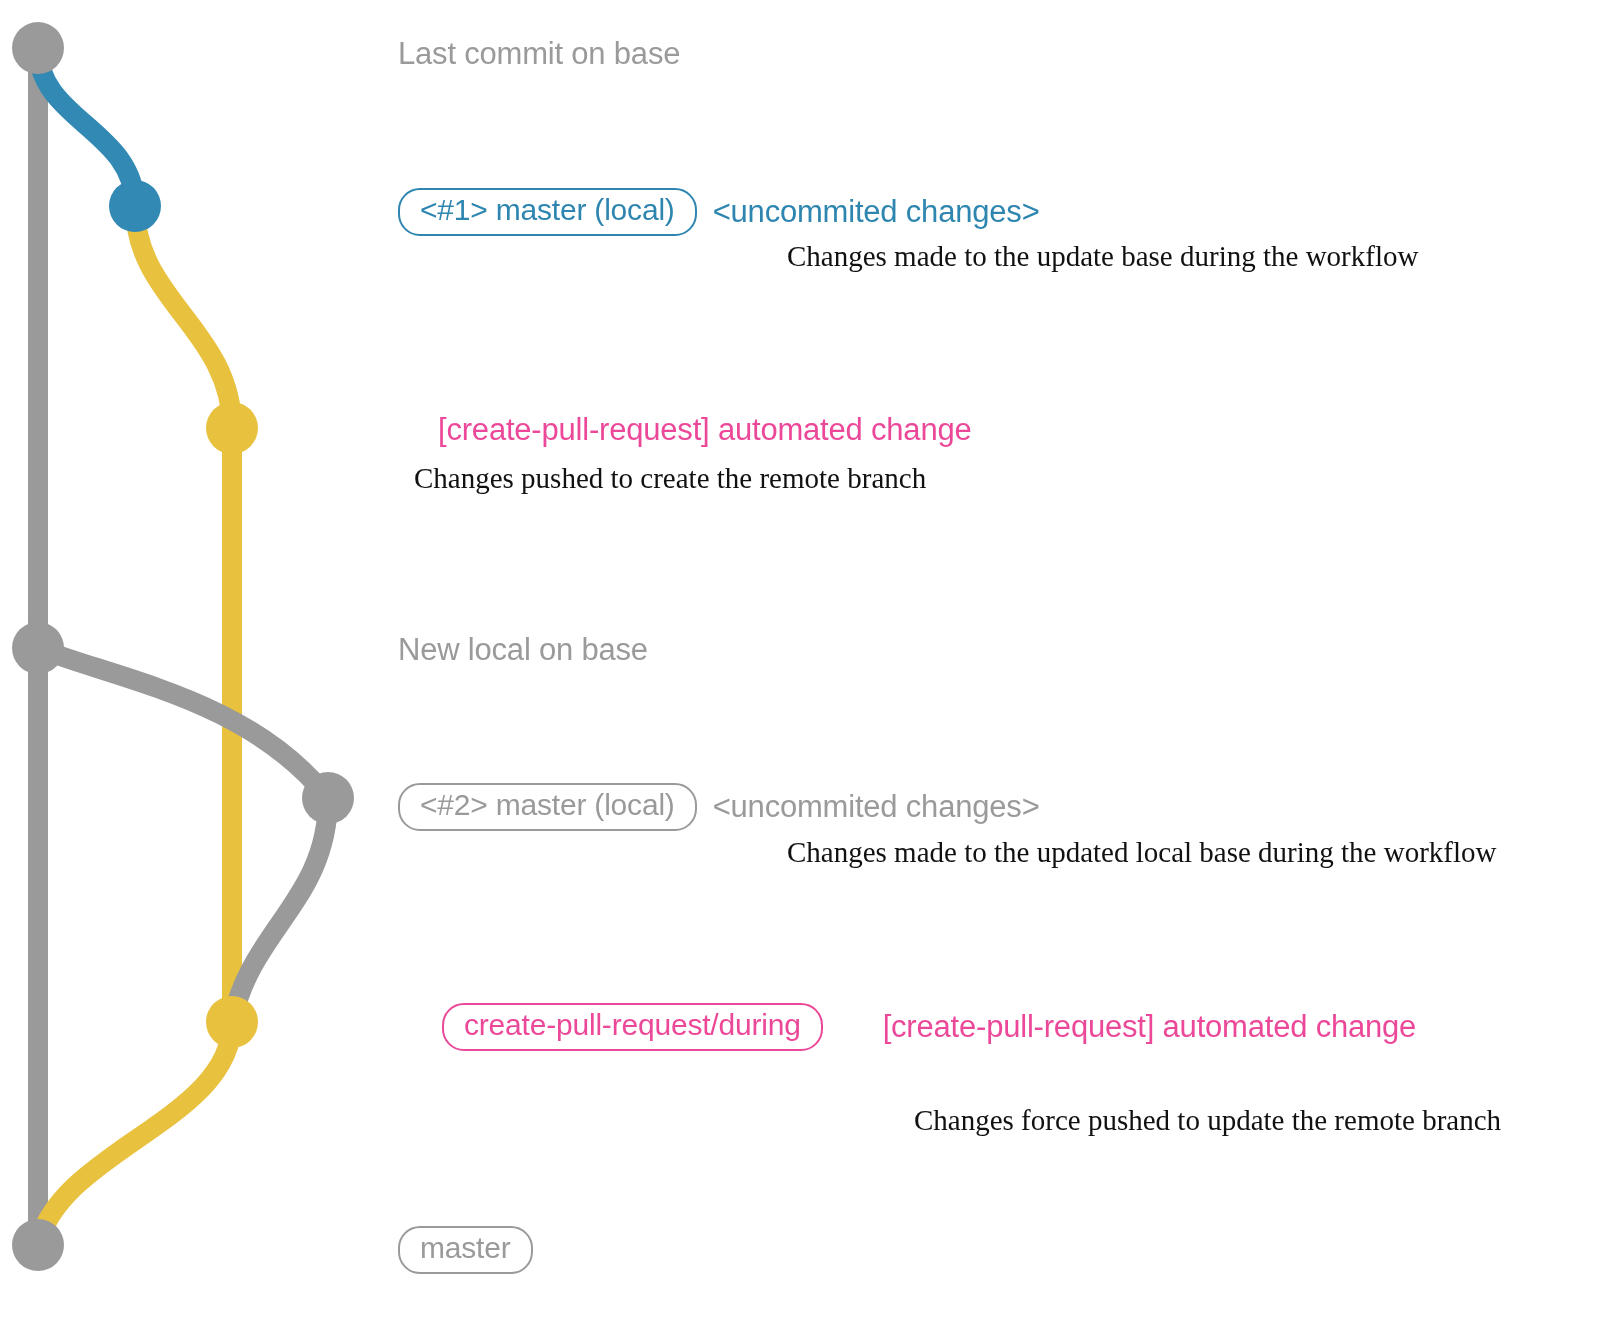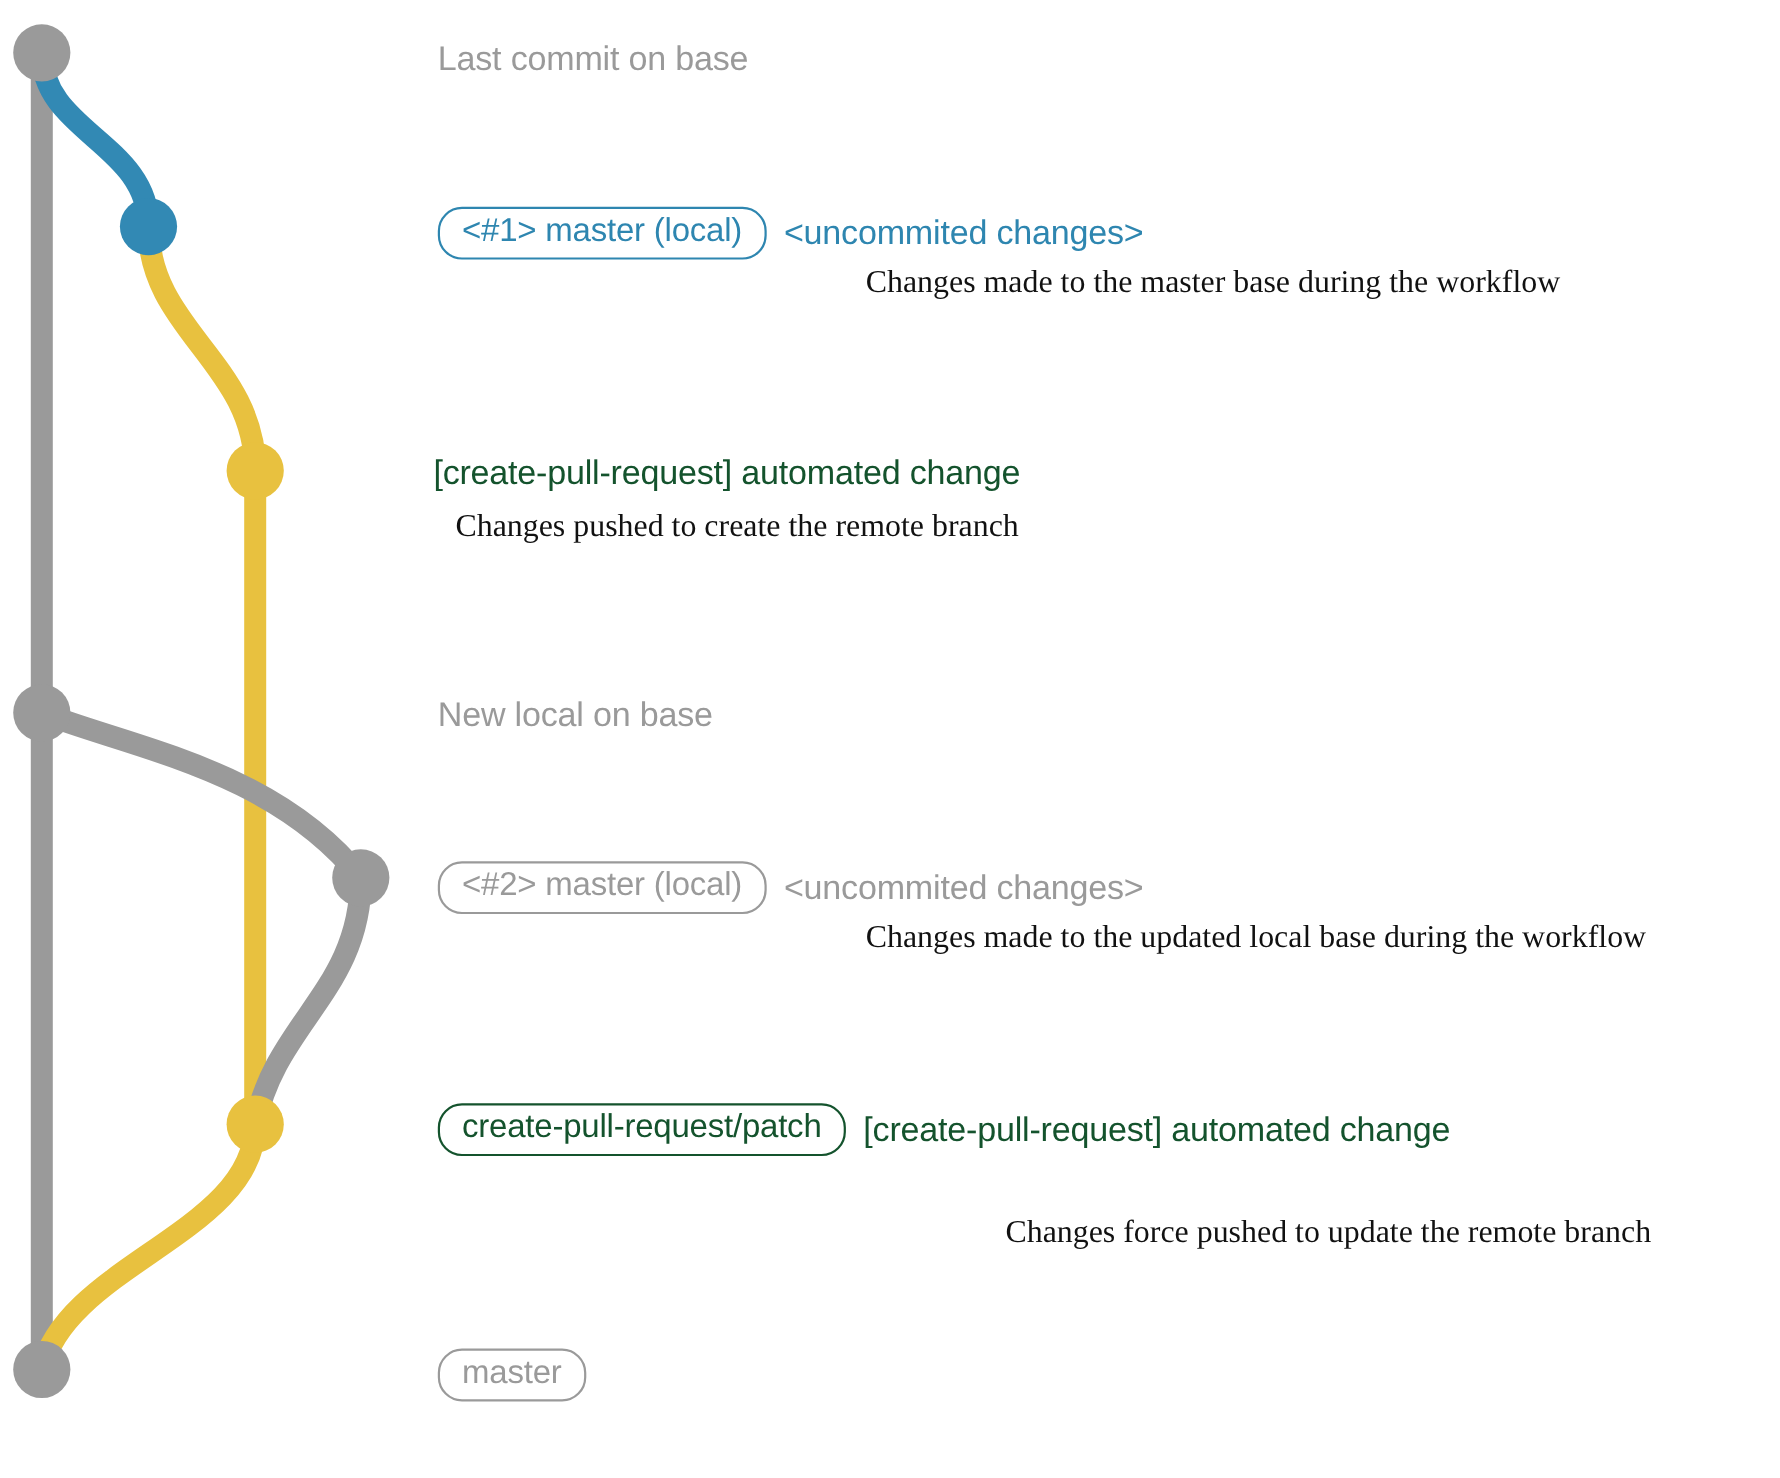--- a/index.html
+++ b/index.html
@@ -56,21 +56,21 @@
   .desc {
     position: absolute;
     font-family: "Liberation Serif", serif;
     font-size: 29px;
     color: #111111;
     white-space: nowrap;
   }
 
   .c-gray { color: #9a9a9a; text-align: center; }
   .c-blue { color: #2e86b0; }
-  .c-yellow { color: #14532d; }
+  .c-yellow { color: #ec4899; margin-left: 44px; }
 </style>
 </head>
 <body>
 
 <svg id="graph-svg" viewBox="0 0 400 1344" xmlns="http://www.w3.org/2000/svg">
   <g fill="none" stroke-linecap="round" stroke-width="20">
 
     <path stroke="#9a9a9a" d="M 38,48 L 38,1245"></path>
 
     <path stroke="#3289b4" d="M 38,48 C 38,120 135,130 135,206"></path>
@@ -99,40 +99,40 @@
 
 <div class="row" style="left:398px; top:36px;">
   <span class="headline c-gray">Last commit on base</span>
 </div>
 
 <div class="row" style="left:398px; top:188px;">
   <span class="chip c-blue">&lt;#1&gt; master (local)</span>
   <span class="chip-gap"></span>
   <span class="headline c-blue">&lt;uncommited changes&gt;</span>
 </div>
-<div class="desc" style="left:787px; top:240px;">Changes made to the master base during the workflow</div>
+<div class="desc" style="left:787px; top:240px;">Changes made to the update base during the workflow</div>
 
 <div class="row" style="left:394px; top:412px;">
   <span class="headline c-yellow">[create-pull-request] automated change</span>
 </div>
 <div class="desc" style="left:414px; top:462px;">Changes pushed to create the remote branch</div>
 
 <div class="row" style="left:398px; top:632px;">
   <span class="headline c-gray">New local on base</span>
 </div>
 
 <div class="row" style="left:398px; top:783px;">
   <span class="chip c-gray">&lt;#2&gt; master (local)</span>
   <span class="chip-gap"></span>
   <span class="headline c-gray">&lt;uncommited changes&gt;</span>
 </div>
 <div class="desc" style="left:787px; top:836px;">Changes made to the updated local base during the workflow</div>
 
 <div class="row" style="left:398px; top:1003px;">
-  <span class="chip c-yellow">create-pull-request/patch</span>
+  <span class="chip c-yellow">create-pull-request/during</span>
   <span class="chip-gap"></span>
   <span class="headline c-yellow">[create-pull-request] automated change</span>
 </div>
 <div class="desc" style="left:874px; top:1104px;margin-left:40px;">Changes force pushed to update the remote branch</div>
 
 <div class="row" style="left:398px; top:1226px;gap:20px;">
   <span class="chip c-gray">master</span>
   <span class="chip-gap"></span>
 </div>
 

